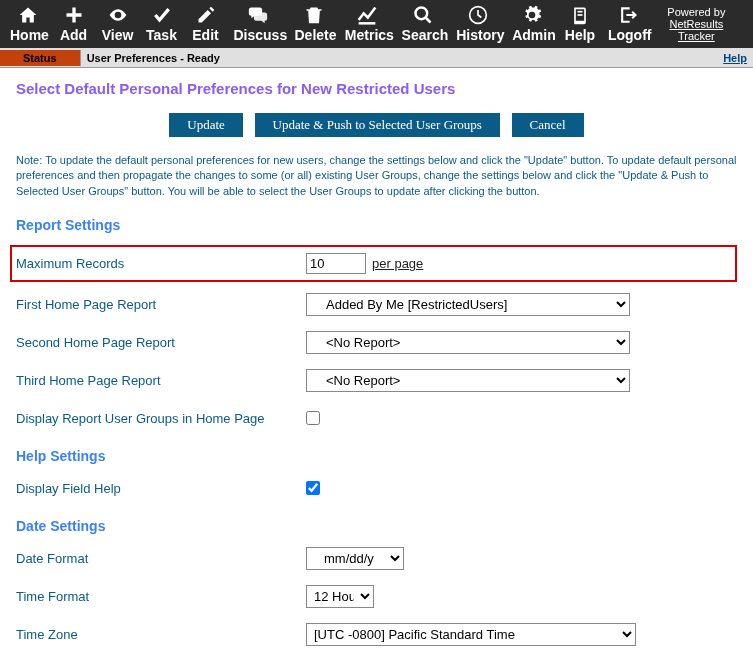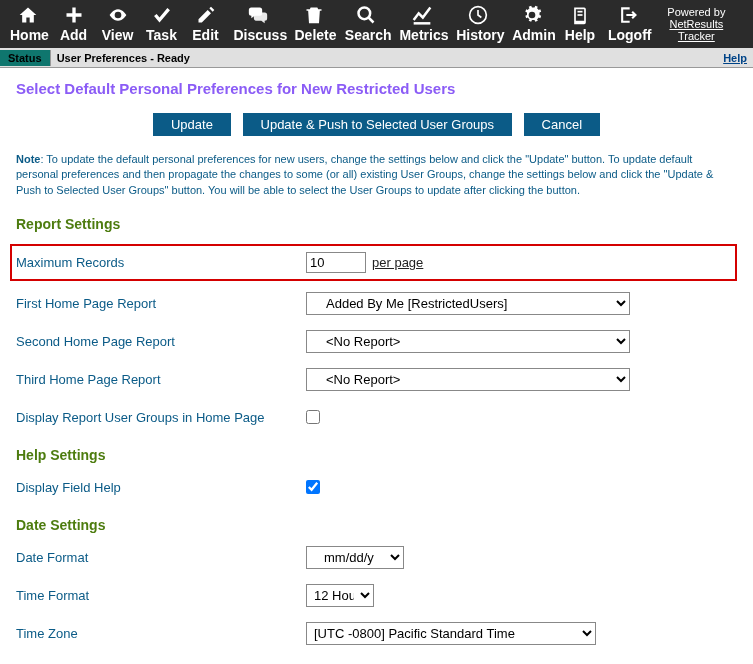--- a/index.html
+++ b/index.html
@@ -5,40 +5,40 @@
 * { box-sizing: border-box; margin: 0; padding: 0; }
 body { font-family: Arial, sans-serif; font-size: 13px; width: 753px; height: 664px; overflow: hidden; background: #fff; }
 .toolbar { background: #2b2b2b; height: 48px; display: flex; align-items: center; padding: 0 4px; }
 .toolbar-item { color: #fff; text-align: center; padding: 2px 6px; cursor: pointer; min-width: 44px; }
 .toolbar-item svg { display: block; margin: 0 auto 2px; }
 .toolbar-label { font-size: 14px; font-weight: bold; }
 .toolbar-spacer { flex: 1; }
 .powered { color: #fff; font-size: 11px; text-align: center; padding-right: 10px; }
 .powered a { color: #fff; text-decoration: underline; cursor: pointer; }
 .status-bar { background: #e0e0e0; border-bottom: 1px solid #999; height: 20px; display: flex; align-items: center; font-size: 12px; }
-.status-label { background: #0f766e; border-right: 1px solid #999; padding: 2px 8px; font-weight: bold; font-size: 11px; text-align: center; }
+.status-label { background: #c2410c; border-right: 1px solid #999; padding: 2px 23px; font-weight: bold; font-size: 11px; text-align: center; }
 .status-text { padding: 2px 6px; font-weight: bold; font-size: 11px; flex: 1; }
 .help-link { color: #004488; text-decoration: underline; font-weight: bold; padding-right: 6px; font-size: 11px; cursor: pointer; }
 .content-wrap { height: 596px; overflow-y: scroll; position: relative; }
 .content { padding: 12px 16px; }
 .page-title { color: #8b5cf6; font-weight: bold; font-size: 15px; margin-bottom: 16px; }
 .button-row { text-align: center; margin-bottom: 16px; }
-.btn { background: #0b5b87; color: #fff; border: none; padding: 4px 18px; font-size: 13px; cursor: pointer; margin: 0 4px; }
+.btn { background: #0b5b87; color: #fff; border: none; padding: 4px 18px; font-size: 13px; cursor: pointer; margin: 0 4px; font-family: Liberation Serif, serif; }
 .note { font-size: 11px; color: #0b5b87; line-height: 1.4; margin-bottom: 18px; }
-.note b { font-weight: bold; }
-.section-title { color: #4d7c0f; font-weight: bold; font-size: 14px; margin: 18px 0 12px; }
+.note b { font-weight: normal; }
+.section-title { color: #3b82f6; font-weight: bold; font-size: 14px; margin: 18px 0 12px; }
 .field-row { display: flex; align-items: center; margin-bottom: 14px; min-height: 24px; }
 .field-label { color: #0b5b87; width: 290px; font-size: 13px; }
 .field-row.highlight { border: 2px solid #d40000; padding: 6px 4px; margin-left: -6px; margin-bottom: 10px; }
 input[type="text"].short { width: 60px; border: 1px solid #888; padding: 2px 3px; font-size: 13px; }
 .suffix { margin-left: 6px; color: #222; text-decoration: underline; }
 select.wide { width: 324px; border: 1px solid #888; padding: 2px 15px; font-size: 13px; background: #fff; }
 select.med { width: 98px; border: 1px solid #888; padding: 2px 13px; font-size: 13px; background: #fff; }
 select.sm { width: 68px; border: 1px solid #888; padding: 2px 3px; font-size: 13px; background: #fff; }
-select.xwide { width: 290px; border: 1px solid #888; padding: 2px 3px; font-size: 13px; background: #fff; }
+select.xwide { width: 330px; border: 1px solid #888; padding: 2px 3px; font-size: 13px; background: #fff; }
 input[type="checkbox"] { width: 14px; height: 14px; }
 </style>
 </head>
 <body>
 
 <div class="toolbar">
   <div class="toolbar-item">
     <svg width="22" height="20" viewBox="0 0 24 24" fill="#fff">
         <path d="M12 3l10 9h-3v9h-5v-6h-4v6H5v-9H2z"></path>
       </svg>
@@ -76,32 +76,32 @@
       </svg>
     <div class="toolbar-label">Discuss</div>
   </div>
   <div class="toolbar-item">
     <svg width="20" height="20" viewBox="0 0 24 24" fill="#fff">
         <path d="M5 7h14l-1 15H6L5 7zm3-4h8l1 2h4v2H3V5h4l1-2z"></path>
       </svg>
     <div class="toolbar-label">Delete</div>
   </div>
   <div class="toolbar-item">
+    <svg width="24" height="20" viewBox="0 0 24 24" fill="none" stroke="#fff" stroke-width="3">
+        <path d="M2 18l6-8 5 5 9-12"></path>
+        <path d="M2 22h20"></path>
+      </svg>
+    <div class="toolbar-label">Metrics</div>
+  </div>
+  <div class="toolbar-item">
     <svg width="22" height="20" viewBox="0 0 24 24" fill="none" stroke="#fff" stroke-width="3">
         <circle cx="10" cy="10" r="7"></circle>
         <path d="M15 15l6 6"></path>
       </svg>
     <div class="toolbar-label">Search</div>
-  </div>
-  <div class="toolbar-item">
-    <svg width="24" height="20" viewBox="0 0 24 24" fill="none" stroke="#fff" stroke-width="3">
-        <path d="M2 18l6-8 5 5 9-12"></path>
-        <path d="M2 22h20"></path>
-      </svg>
-    <div class="toolbar-label">Metrics</div>
   </div>
   <div class="toolbar-item">
     <svg width="22" height="20" viewBox="0 0 24 24" fill="none" stroke="#fff" stroke-width="2">
         <circle cx="12" cy="12" r="10"></circle>
         <path d="M12 6v6l4 3"></path>
       </svg>
     <div class="toolbar-label">History</div>
   </div>
   <div class="toolbar-item">
     <svg width="22" height="20" viewBox="0 0 24 24" fill="#fff">

